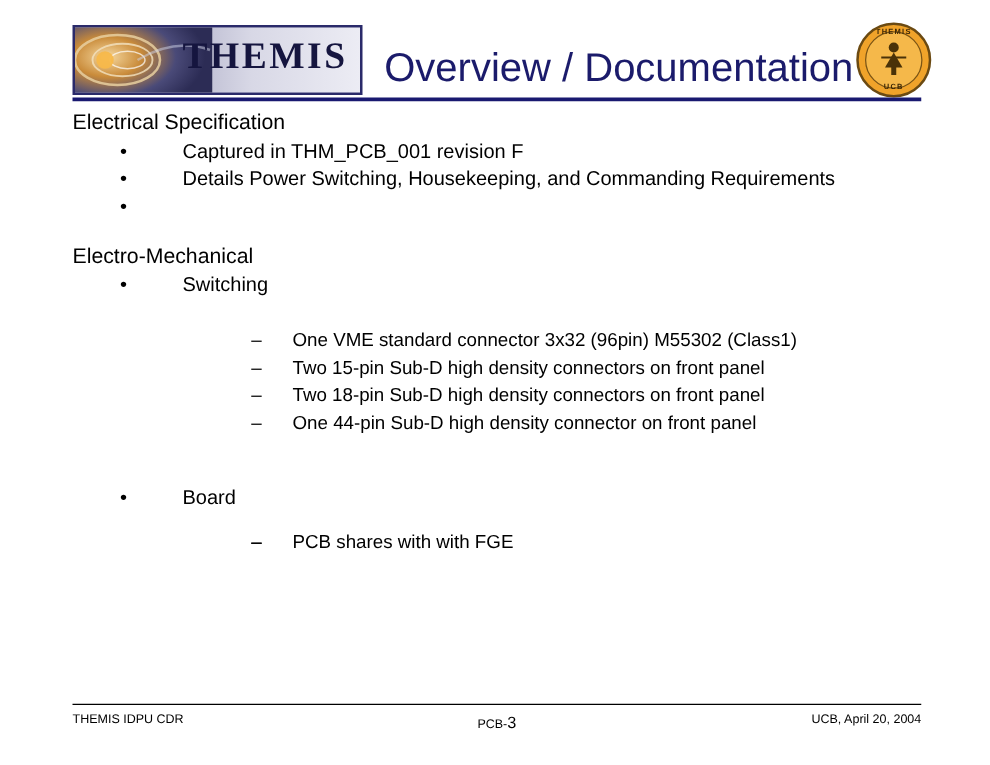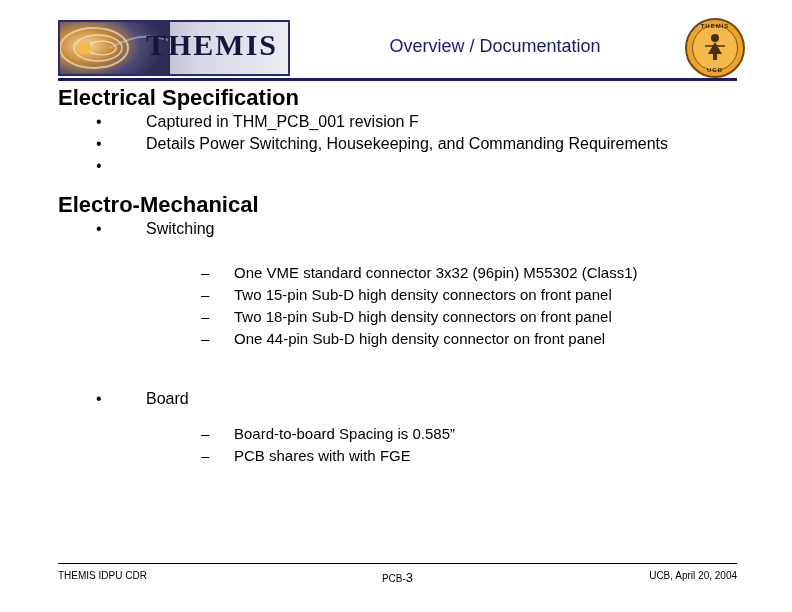--- a/index.html
+++ b/index.html
@@ -47,21 +47,21 @@
     letter-spacing: 2px;
     color: #15153f;
     font-weight: bold;
   }
   .title {
     position: absolute;
     left: 300px;
     top: 36px;
     width: 390px;
     text-align: center;
-    font-size: 18px;
+    font-size: 32px;
     color: #1b1b6b;
     font-family: "Liberation Sans", sans-serif;
   }
   .seal {
     position: absolute;
     right: 47px;
     top: 18px;
     width: 56px;
     height: 56px;
     border-radius: 50%;
@@ -117,22 +117,22 @@
   }
 
   
   .body {
     position: absolute;
     left: 58px;
     top: 86px;
     width: 690px;
   }
   .l1 {
-    font-size: 22px;
-    font-weight: bold;
+    font-size: 17px;
+    font-weight: normal;
     line-height: 23px;
     margin: 0 0 2px 0;
   }
   .l2 {
     position: relative;
     font-size: 16px;
     line-height: 22px;
     padding-left: 88px;
     margin: 0;
   }
@@ -286,21 +286,20 @@
 
     <div class="l2">
       <span class="b">•</span>
       <span>Board</span>
     </div>
 
     <div class="spacer-sm"></div>
 
     <div class="l3">
       <span class="b">–</span>
-      <span>Board-to-board Spacing is 0.585”</span>
     </div>
     <div class="l3">
       <span class="b">–</span>
       <span>PCB shares with with FGE</span>
     </div>
 
   </div>
 
   <div class="footer-rule"></div>
   <div class="footer">

